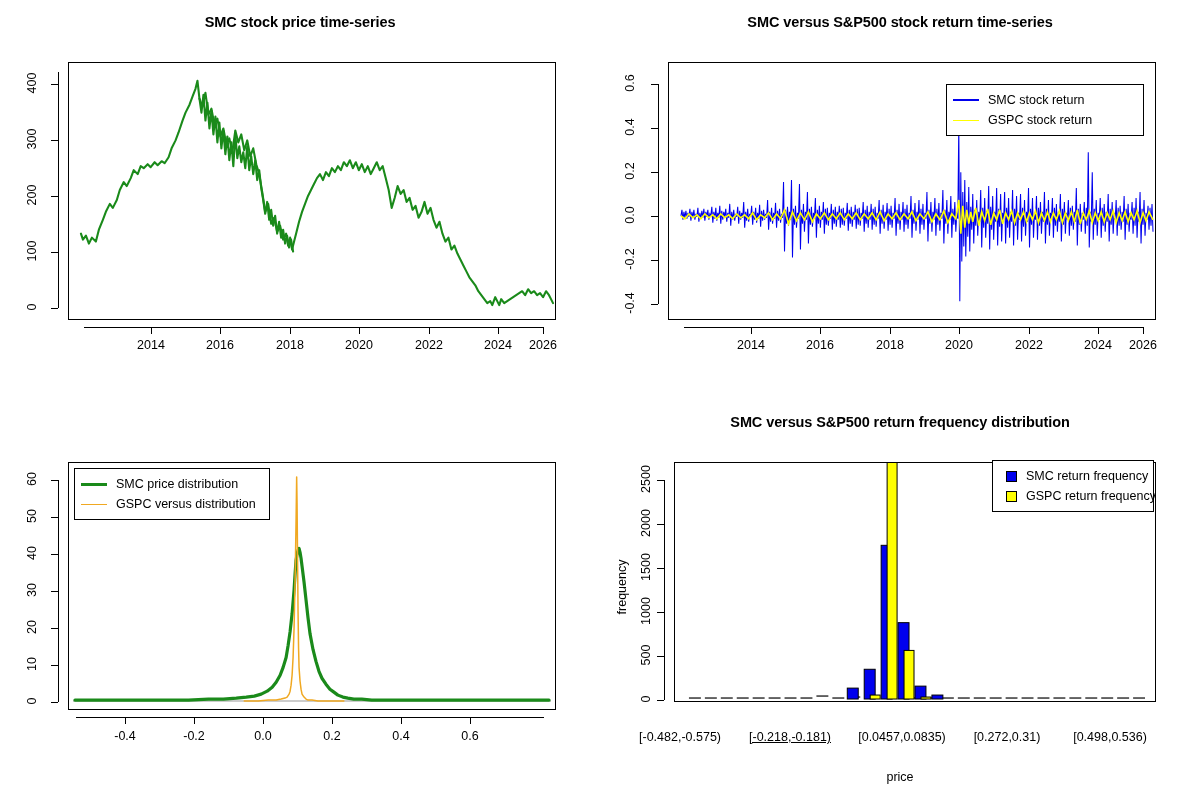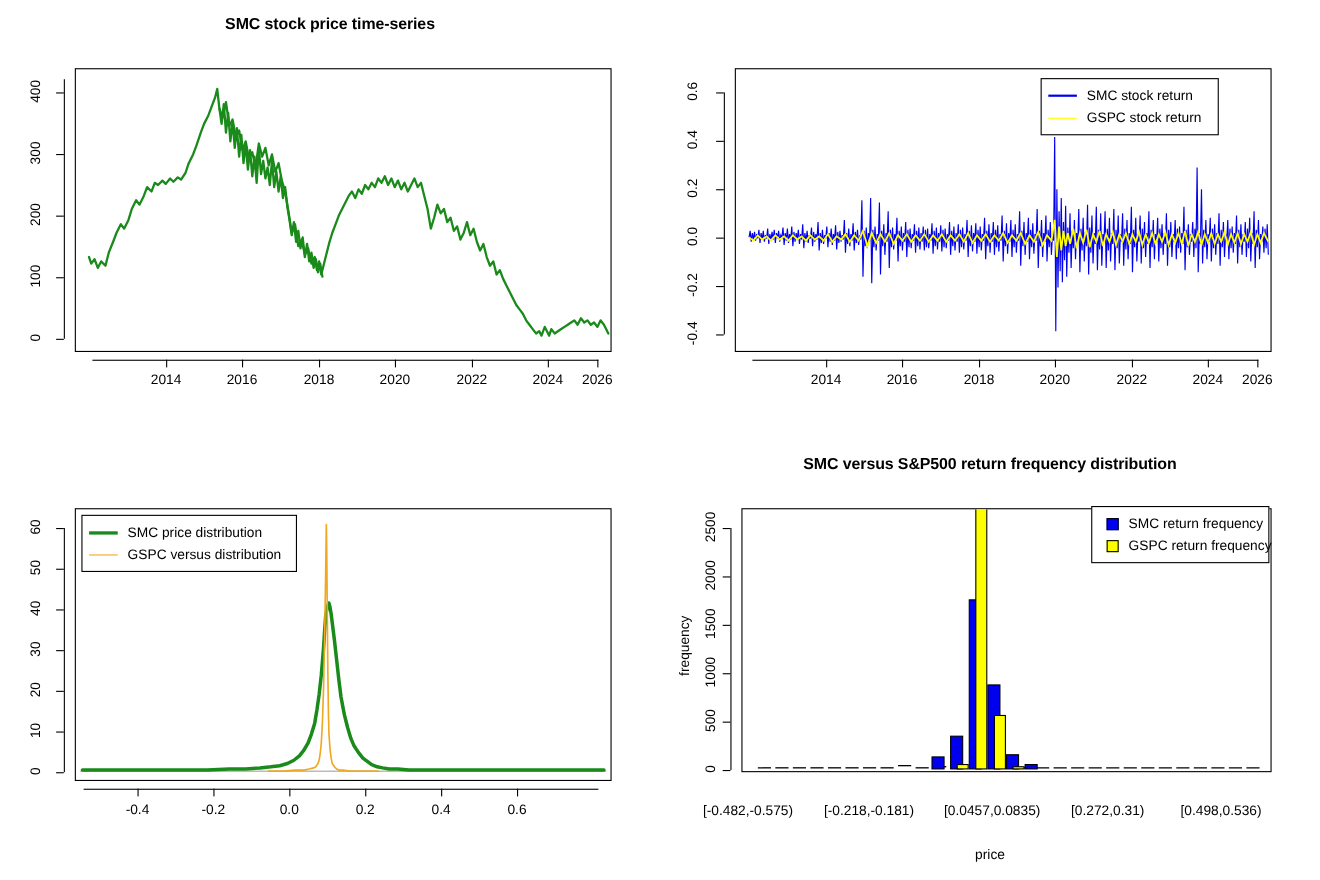--- a/index.html
+++ b/index.html
@@ -70,20 +70,21 @@
     <div class="xtick" style="left:126px;top:338px;width:50px;text-align:center;">2014</div>
     <div class="xtick" style="left:195px;top:338px;width:50px;text-align:center;">2016</div>
     <div class="xtick" style="left:265px;top:338px;width:50px;text-align:center;">2018</div>
     <div class="xtick" style="left:334px;top:338px;width:50px;text-align:center;">2020</div>
     <div class="xtick" style="left:404px;top:338px;width:50px;text-align:center;">2022</div>
     <div class="xtick" style="left:473px;top:338px;width:50px;text-align:center;">2024</div>
     <div class="xtick" style="left:518px;top:338px;width:50px;text-align:center;">2026</div>
   </div>
 
   <div class="panel">
+    <div class="ptitle">SMC versus S&amp;P500 stock return time-series</div>
 
     <div class="ytick" style="left:6px;top:296px;width:48px;text-align:center;">-0.4</div>
     <div class="ytick" style="left:6px;top:252px;width:48px;text-align:center;">-0.2</div>
     <div class="ytick" style="left:6px;top:208px;width:48px;text-align:center;">0.0</div>
     <div class="ytick" style="left:6px;top:164px;width:48px;text-align:center;">0.2</div>
     <div class="ytick" style="left:6px;top:120px;width:48px;text-align:center;">0.4</div>
     <div class="ytick" style="left:6px;top:76px;width:48px;text-align:center;">0.6</div>
 
     <div class="axisline" style="left:58px;top:84px;width:1px;height:220px;"></div>
     <div class="tickmark" style="left:51px;top:304px;width:7px;height:1px;"></div>
@@ -97,21 +98,21 @@
       <svg class="svgwrap" viewBox="0 0 488 258" preserveAspectRatio="none">
         <g stroke="#0000ee" stroke-width="1.05" fill="none">
           <path d="M12,154 L13,148 L14,158 L15,150 L16,156 L17,149 L18,157 L19,151 L20,155 L21,147 L22,159 L23,150 L24,156 L25,148 L26,158 L27,152 L28,155 L29,146 L30,160 L31,151 L32,157 L33,149 L34,156 L35,147 L36,159 L37,150 L38,155 L39,148 L40,158 L41,152 L42,154 L43,145 L44,161 L45,150 L46,157 L47,146 L48,159 L49,151 L50,156 L51,144 L52,162 L53,149 L54,158 L55,150 L56,155 L57,147 L58,160 L59,151 L60,156 L61,142 L62,164 L63,150 L64,158 L65,148 L66,159 L67,152 L68,155 L69,145 L70,162 L71,149 L72,158 L73,151 L74,156 L75,140 L76,166 L77,150 L78,159 L79,147 L80,160 L81,152 L82,155 L83,144 L84,163 L85,150 L86,158 L87,146 L88,161 L89,151 L90,157 L91,143 L92,165 L93,149 L94,159 L95,148 L96,158 L97,152 L98,156 L99,138 L100,168 L101,150 L102,160 L103,146 L104,162 L105,151 L106,157 L107,141 L108,166 L109,149 L110,159 L111,147 L112,161 L113,152 L114,156 L115,120 L116,190 L117,148 L118,162 L119,145 L120,164 L121,150 L122,158 L123,118 L124,196 L125,147 L126,163 L127,144 L128,166 L129,151 L130,157 L131,122 L132,188 L133,148 L134,162 L135,142 L136,170 L137,150 L138,158 L139,130 L140,182 L141,147 L142,163 L143,145 L144,165 L145,151 L146,157 L147,136 L148,176 L149,148 L150,162 L151,144 L152,166 L153,150 L154,158 L155,140 L156,172 L157,147 L158,163 L159,146 L160,164 L161,151 L162,157 L163,142 L164,168 L165,148 L166,162 L167,145 L168,165 L169,150 L170,158 L171,144 L172,166 L173,147 L174,163 L175,146 L176,164 L177,151 L178,157 L179,141 L180,169 L181,148 L182,162 L183,145 L184,165 L185,150 L186,158 L187,143 L188,167 L189,147 L190,163 L191,146 L192,164 L193,151 L194,157 L195,140 L196,170 L197,148 L198,162 L199,144 L200,166 L201,150 L202,158 L203,142 L204,168 L205,147 L206,163 L207,145 L208,165 L209,151 L210,157 L211,138 L212,172 L213,148 L214,162 L215,143 L216,167 L217,150 L218,158 L219,141 L220,169 L221,147 L222,163 L223,144 L224,166 L225,151 L226,157 L227,136 L228,174 L229,148 L230,162 L231,142 L232,168 L233,150 L234,158 L235,140 L236,170 L237,147 L238,163 L239,143 L240,167 L241,151 L242,157 L243,134 L244,176 L245,148 L246,162 L247,141 L248,169 L249,150 L250,158 L251,138 L252,172 L253,147 L254,163 L255,142 L256,168 L257,151 L258,157 L259,130 L260,180 L261,148 L262,162 L263,140 L264,170 L265,150 L266,158 L267,136 L268,174 L269,147 L270,163 L271,141 L272,169 L273,151 L274,157 L275,128 L276,182 L277,148 L278,162 L279,138 L280,172 L281,150 L282,158 L283,134 L284,176 L285,147 L286,163 L287,140 L288,170 L289,151 L290,157 L291,62 L292,240 L293,110 L294,200 L295,130 L296,185 L297,118 L298,195 L299,140 L300,175 L301,125 L302,190 L303,145 L304,168 L305,132 L306,182 L307,148 L308,164 L309,138 L310,174 L311,150 L312,160 L313,128 L314,186 L315,146 L316,166 L317,136 L318,176 L319,149 L320,162 L321,124 L322,188 L323,145 L324,168 L325,134 L326,178 L327,150 L328,160 L329,126 L330,184 L331,147 L332,165 L333,132 L334,180 L335,151 L336,158 L337,130 L338,182 L339,146 L340,166 L341,136 L342,176 L343,150 L344,160 L345,128 L346,184 L347,147 L348,164 L349,134 L350,178 L351,151 L352,158 L353,132 L354,180 L355,146 L356,165 L357,138 L358,174 L359,150 L360,160 L361,126 L362,186 L363,147 L364,163 L365,136 L366,176 L367,151 L368,158 L369,134 L370,178 L371,146 L372,164 L373,140 L374,172 L375,150 L376,160 L377,130 L378,182 L379,147 L380,163 L381,138 L382,174 L383,151 L384,158 L385,136 L386,176 L387,146 L388,164 L389,142 L390,170 L391,150 L392,160 L393,132 L394,180 L395,147 L396,163 L397,140 L398,172 L399,151 L400,158 L401,138 L402,174 L403,146 L404,164 L405,144 L406,168 L407,150 L408,160 L409,126 L410,184 L411,147 L412,163 L413,142 L414,170 L415,151 L416,158 L417,140 L418,172 L419,146 L420,164 L421,90 L422,186 L423,150 L424,160 L425,110 L426,178 L427,147 L428,163 L429,138 L430,174 L431,151 L432,158 L433,136 L434,176 L435,146 L436,164 L437,142 L438,170 L439,150 L440,160 L441,132 L442,180 L443,147 L444,163 L445,140 L446,172 L447,151 L448,158 L449,138 L450,174 L451,146 L452,164 L453,144 L454,168 L455,150 L456,160 L457,134 L458,178 L459,147 L460,163 L461,142 L462,170 L463,151 L464,158 L465,140 L466,172 L467,146 L468,164 L469,136 L470,176 L471,150 L472,160 L473,130 L474,182 L475,147 L476,163 L477,138 L478,174 L479,151 L480,158 L481,144 L482,168 L483,146 L484,164 L485,142 L486,170"></path>
         </g>
         <g stroke="#ffff00" stroke-width="1.6" fill="none">
           <path d="M12,154 L16,157 L20,152 L24,156 L28,153 L32,157 L36,152 L40,156 L44,153 L48,157 L52,152 L56,156 L60,153 L64,157 L68,152 L72,156 L76,153 L80,157 L84,151 L88,158 L92,153 L96,156 L100,151 L104,158 L108,152 L112,157 L116,148 L120,162 L124,150 L128,159 L132,151 L136,158 L140,150 L144,160 L148,152 L152,157 L156,151 L160,158 L164,152 L168,157 L172,151 L176,158 L180,152 L184,157 L188,151 L192,158 L196,152 L200,157 L204,151 L208,158 L212,150 L216,159 L220,152 L224,157 L228,151 L232,158 L236,152 L240,157 L244,150 L248,159 L252,152 L256,157 L260,150 L264,160 L268,152 L272,158 L276,149 L280,161 L284,152 L288,157 L291,138 L293,172 L295,144 L297,166 L299,148 L301,162 L303,150 L305,160 L308,146 L311,164 L314,150 L317,159 L320,147 L323,163 L326,151 L329,158 L332,148 L335,162 L338,151 L341,158 L344,149 L347,161 L350,151 L353,158 L356,150 L359,160 L362,151 L365,158 L368,149 L371,161 L374,151 L377,159 L380,150 L383,160 L386,151 L389,158 L392,149 L395,161 L398,151 L401,159 L404,150 L407,160 L410,148 L413,162 L416,151 L419,158 L422,149 L425,161 L428,151 L431,159 L434,150 L437,160 L440,151 L443,158 L446,149 L449,161 L452,151 L455,159 L458,150 L461,160 L464,151 L467,158 L470,149 L473,161 L476,151 L479,159 L482,150 L486,158"></path>
         </g>
       </svg>
     </div>
 
-    <div class="legend" style="left:346px;top:71px;width:162px;">
+    <div class="legend" style="left:346px;top:84px;width:198px;">
       <div class="legrow">
         <span class="legline" style="border-top:2.4px solid #0000ee;"></span>
         <span class="legtxt">SMC stock return</span>
       </div>
       <div class="legrow">
         <span class="legline" style="border-top:1.6px solid #ffff00;"></span>
         <span class="legtxt">GSPC stock return</span>
       </div>
     </div>
 
@@ -262,21 +263,21 @@
         <span class="legsq" style="background:#0000ee;"></span>
         <span class="legtxt">SMC return frequency</span>
       </div>
       <div class="legrow">
         <span class="legsq" style="background:#ffff00;"></span>
         <span class="legtxt">GSPC return frequency</span>
       </div>
     </div>
 
     <div class="xtick" style="left:20px;top:330px;width:120px;text-align:center;">[-0.482,-0.575)</div>
-    <div class="xtick" style="left:130px;top:330px;width:120px;text-align:center;">[-0.218,-0.181)</div>
+    <div class="xtick" style="left:130px;top:330px;width:120px;text-align:center;text-decoration:underline;">[-0.218,-0.181)</div>
     <div class="xtick" style="left:238px;top:330px;width:128px;text-align:center;">[0.0457,0.0835)</div>
     <div class="xtick" style="left:352px;top:330px;width:110px;text-align:center;">[0.272,0.31)</div>
     <div class="xtick" style="left:450px;top:330px;width:120px;text-align:center;">[0.498,0.536)</div>
 
     <div class="axlabel" style="left:250px;top:370px;width:100px;text-align:center;">price</div>
   </div>
 
 </div>
 
 </body></html>

